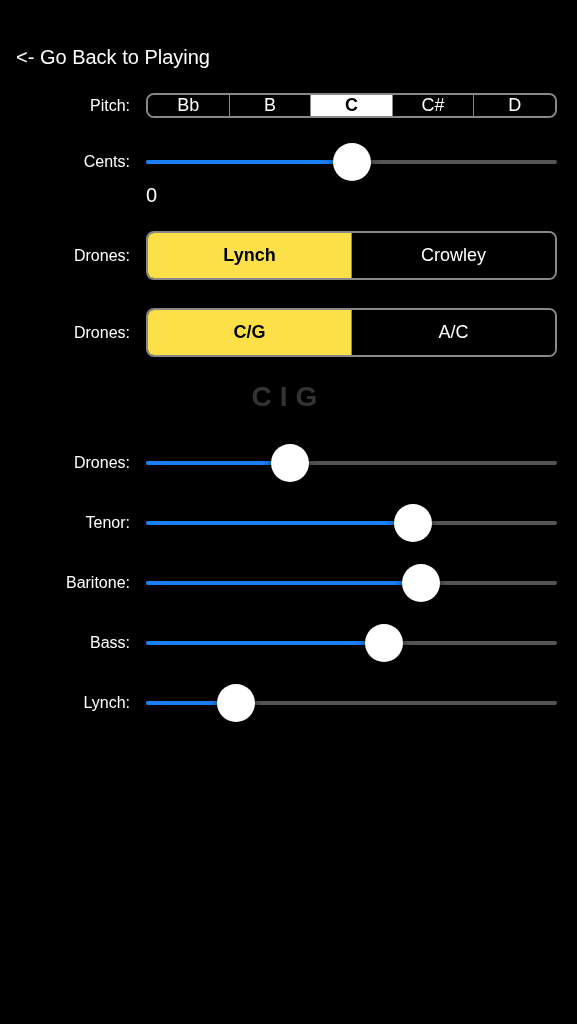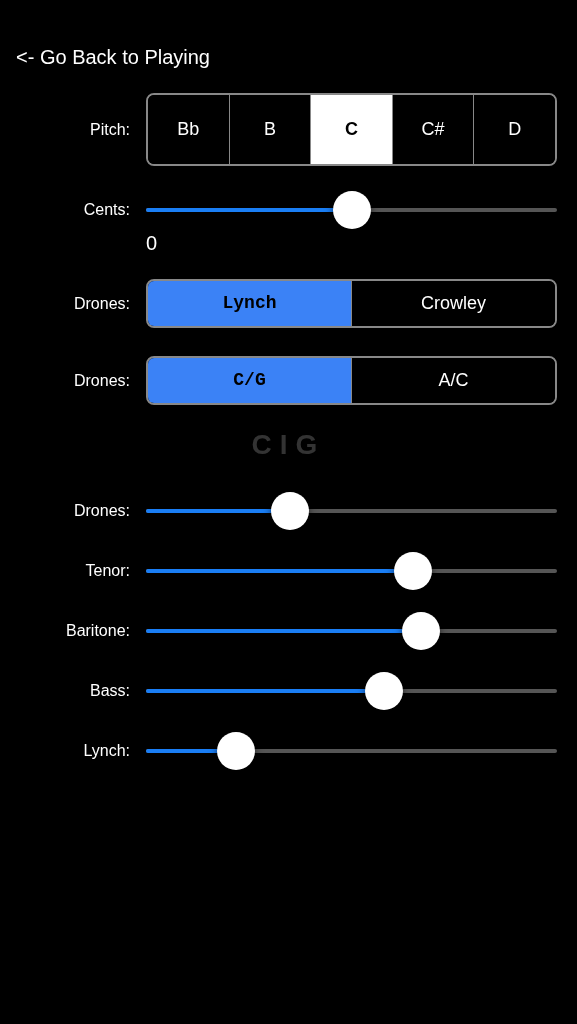--- a/index.html
+++ b/index.html
@@ -42,21 +42,21 @@
     .seg-control {
       display: flex;
       border: 2px solid #888;
       border-radius: 8px;
       overflow: hidden;
       flex: 1;
     }
     .seg-control .seg-item {
       flex: 1;
       text-align: center;
-      padding: 24px 0;
+      padding: 0 0;
       font-size: 18px;
       color: #fff;
       cursor: pointer;
       background: #000;
       border-right: 1px solid #888;
     }
     .seg-control .seg-item:last-child { border-right: none; }
     .seg-control .seg-item.active {
       background: #fff;
       color: #000;
@@ -76,24 +76,23 @@
       text-align: center;
       padding: 12px 0;
       font-size: 18px;
       color: #fff;
       cursor: pointer;
       background: #000;
       border-right: 1px solid #888;
     }
     .toggle-control .tog-item:last-child { border-right: none; }
     .toggle-control .tog-item.active {
-      background: #3b82f6;
+      background: #fde047;
       color: #000;
       font-weight: 600;
-      font-family: Liberation Mono, monospace;
     }
 
     
     .slider-section {
       display: flex;
       flex-direction: column;
       padding: 10px 20px;
     }
     .slider-row {
       display: flex;

